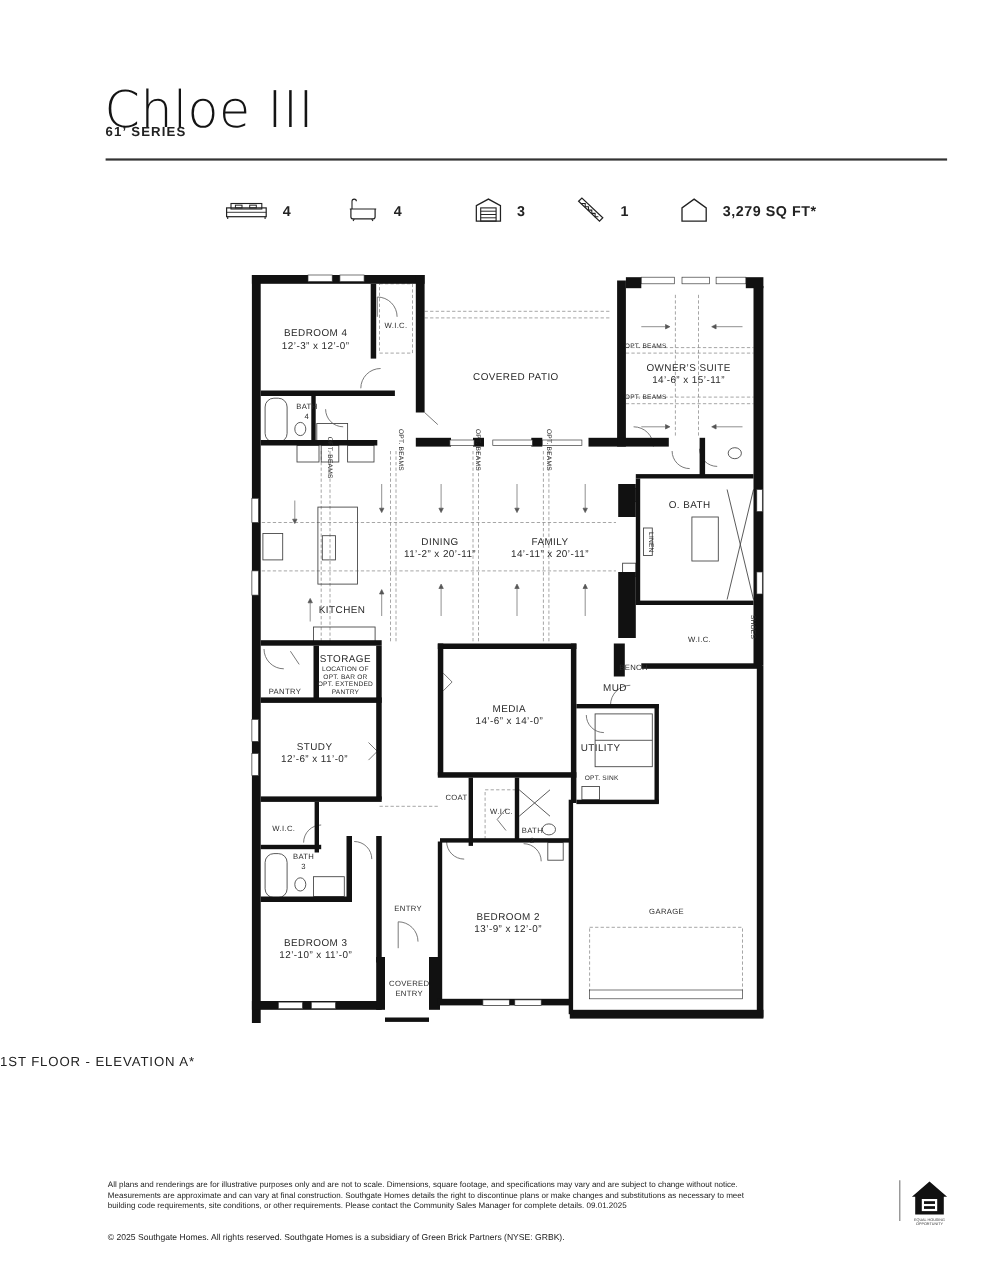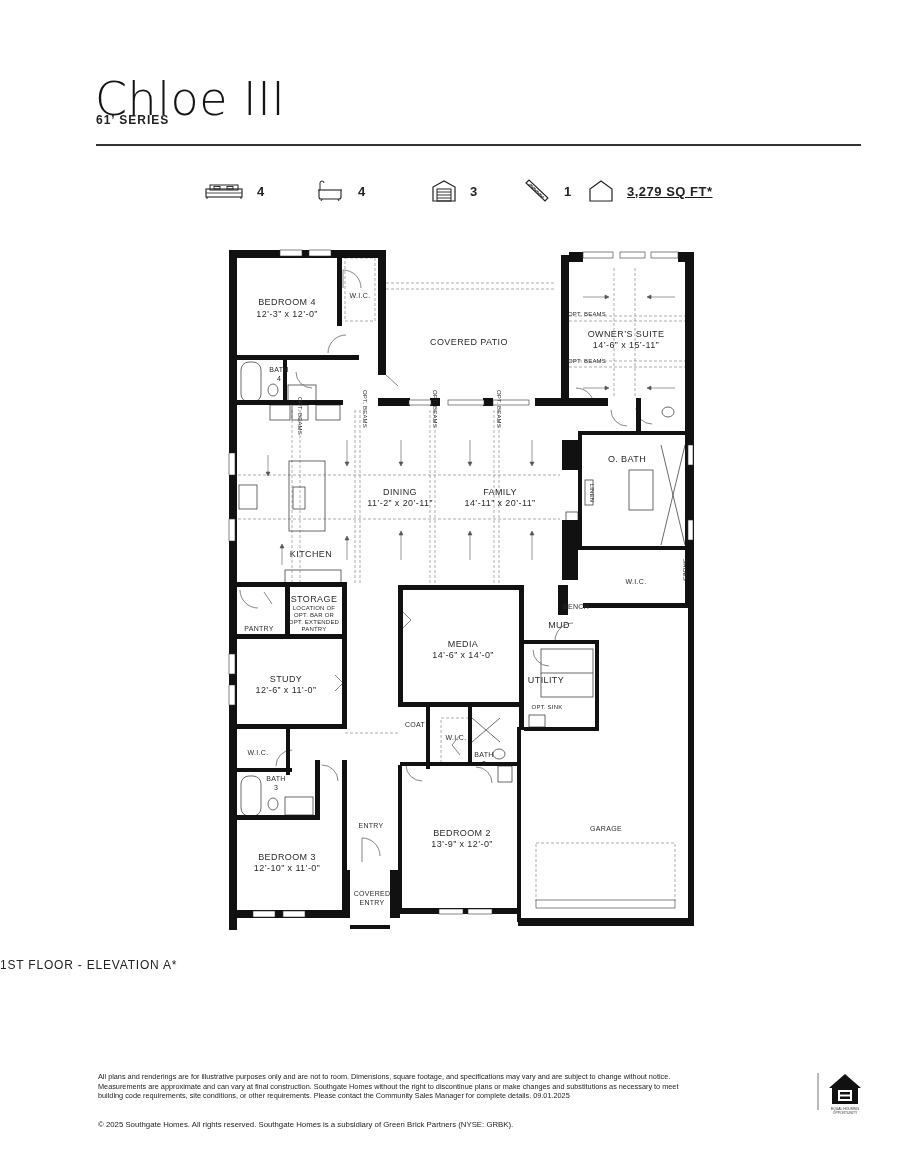--- a/index.html
+++ b/index.html
@@ -61,21 +61,21 @@
       </svg>
     <span class="stat-val">3</span>
   </div>
   <div class="stat" style="left:524px;">
     <svg width="26" height="24" viewBox="0 0 26 24">
         <path d="M2 4 L5 1 L24 19 L21 22 Z" fill="none" stroke="#222" stroke-width="1.1"></path>
         <path d="M4 6 H8 V9 H11 V12 H14 V15 H17 V18 H20" fill="none" stroke="#222" stroke-width="1"></path>
       </svg>
     <span class="stat-val">1</span>
   </div>
-  <div class="stat" style="left:589px;text-decoration:underline;">
+  <div class="stat" style="left:619px;">
     <svg width="24" height="22" viewBox="0 0 24 22">
         <path d="M1 21 V9 L12 1 L23 9 V21 Z" fill="none" stroke="#222" stroke-width="1.2"></path>
       </svg>
     <span class="stat-val">3,279 SQ FT*</span>
   </div>
 </div>
 
 <svg class="plan" viewBox="0 0 900 1166" xmlns="http://www.w3.org/2000/svg">
   <g fill="none" stroke="#777" stroke-width="0.6" stroke-dasharray="3,2">
     <line x1="386" y1="283" x2="556" y2="283"></line>
@@ -317,22 +317,22 @@
     <text class="lbl" x="287" y="860">BEDROOM 3</text>
     <text class="lbl" x="287" y="871">12’-10” x 11’-0”</text>
     <text class="lbl-s" x="372" y="896">COVERED</text>
     <text class="lbl-s" x="372" y="905">ENTRY</text>
   </g>
 </svg>
 
 <div class="floor-caption">1ST FLOOR - ELEVATION A*</div>
 
 <div class="disclaimer">
-  <div>All plans and renderings are for illustrative purposes only and are not to room. Dimensions, square footage, and specifications may vary and are subject to change without notice.</div>
-  <div>Measurements are approximate and can vary at final construction. Southgate Homes without the right to discontinue plans or make changes and substitutions as necessary to meet</div>
+  <div>All plans and renderings are for illustrative purposes only and are not to scale. Dimensions, square footage, and specifications may vary and are subject to change without notice.</div>
+  <div>Measurements are approximate and can vary at final construction. Southgate Homes details the right to discontinue plans or make changes and substitutions as necessary to meet</div>
   <div>building code requirements, site conditions, or other requirements. Please contact the Community Sales Manager for complete details. 09.01.2025</div>
 </div>
 <div class="copyright">© 2025 Southgate Homes. All rights reserved. Southgate Homes is a subsidiary of Green Brick Partners (NYSE: GRBK).</div>
 
 <svg class="eho" viewBox="0 0 60 50">
   <line x1="3" y1="3" x2="3" y2="40" stroke="#777" stroke-width="1"></line>
   <path d="M30 4 L14 18 H17 V34 H43 V18 H46 Z" fill="#111"></path>
   <rect x="23" y="20" width="14" height="11" fill="#fff"></rect>
   <rect x="25" y="22" width="10" height="2.5" fill="#111"></rect>
   <rect x="25" y="26.5" width="10" height="2.5" fill="#111"></rect>

